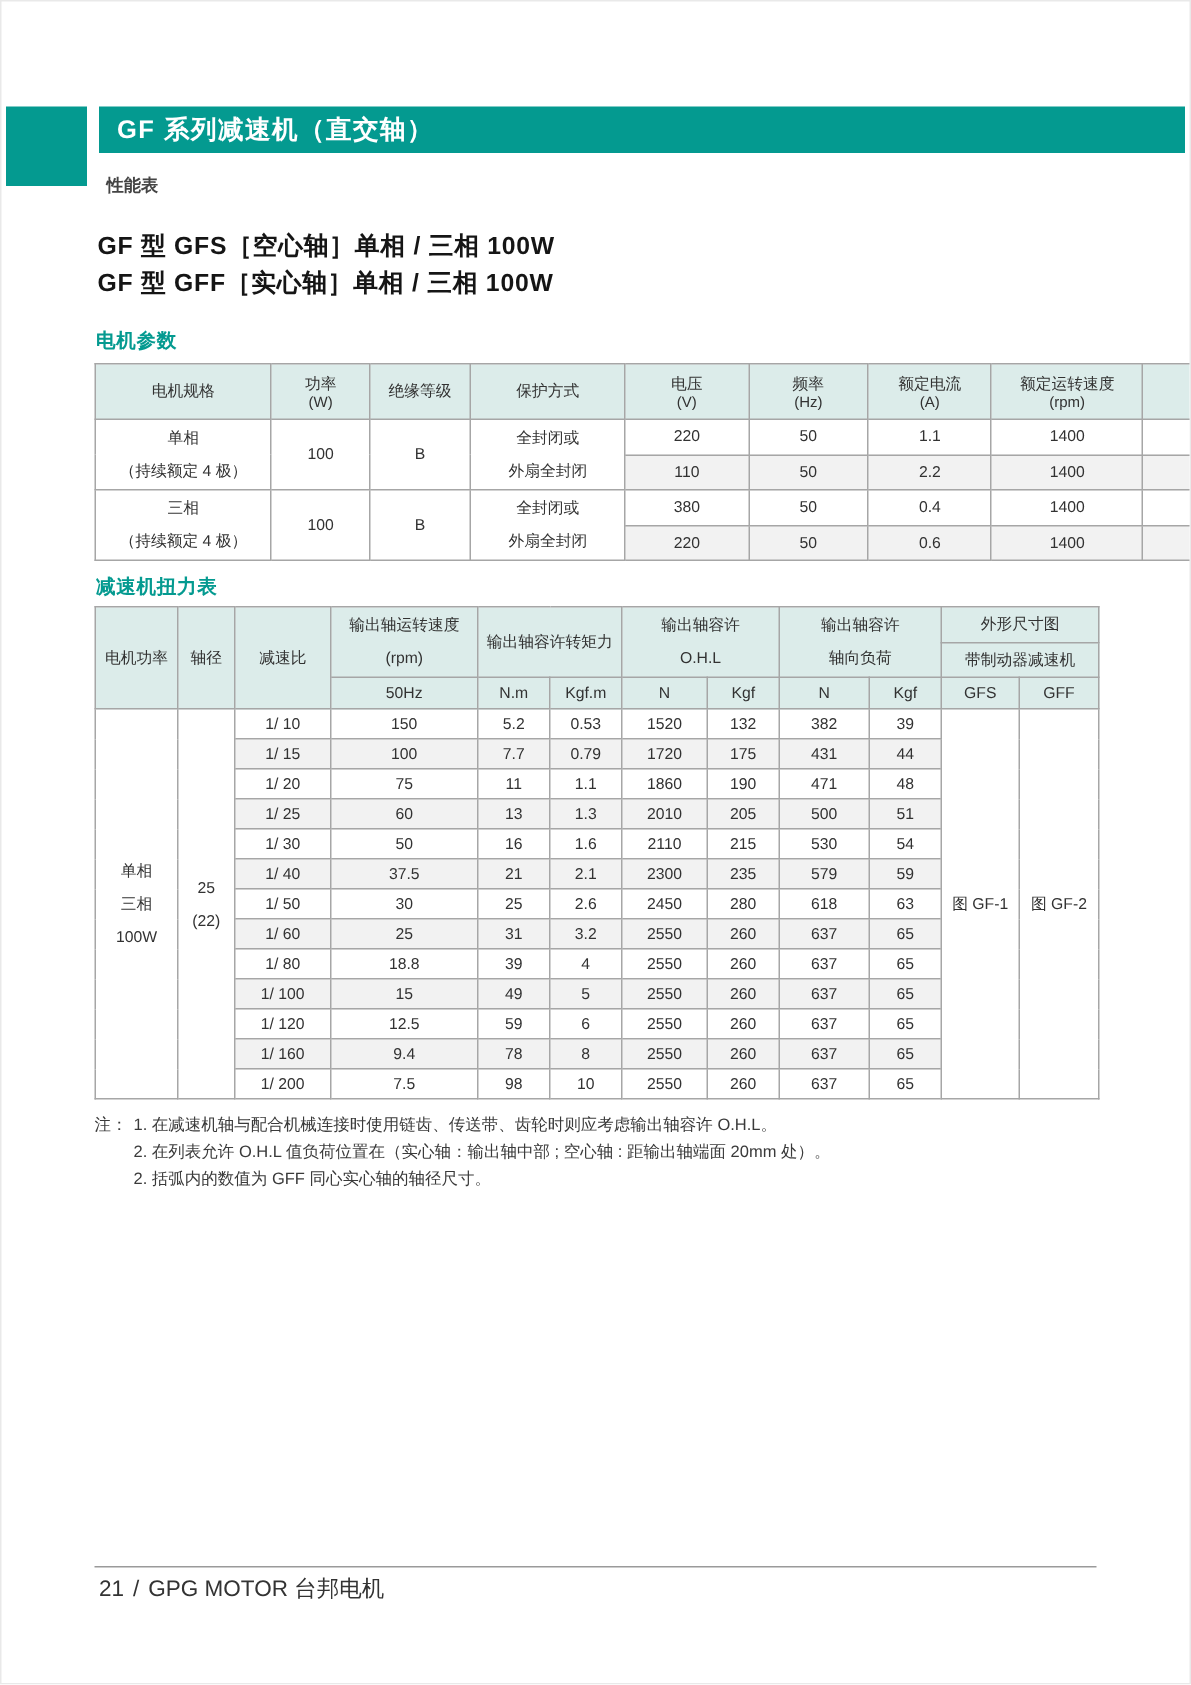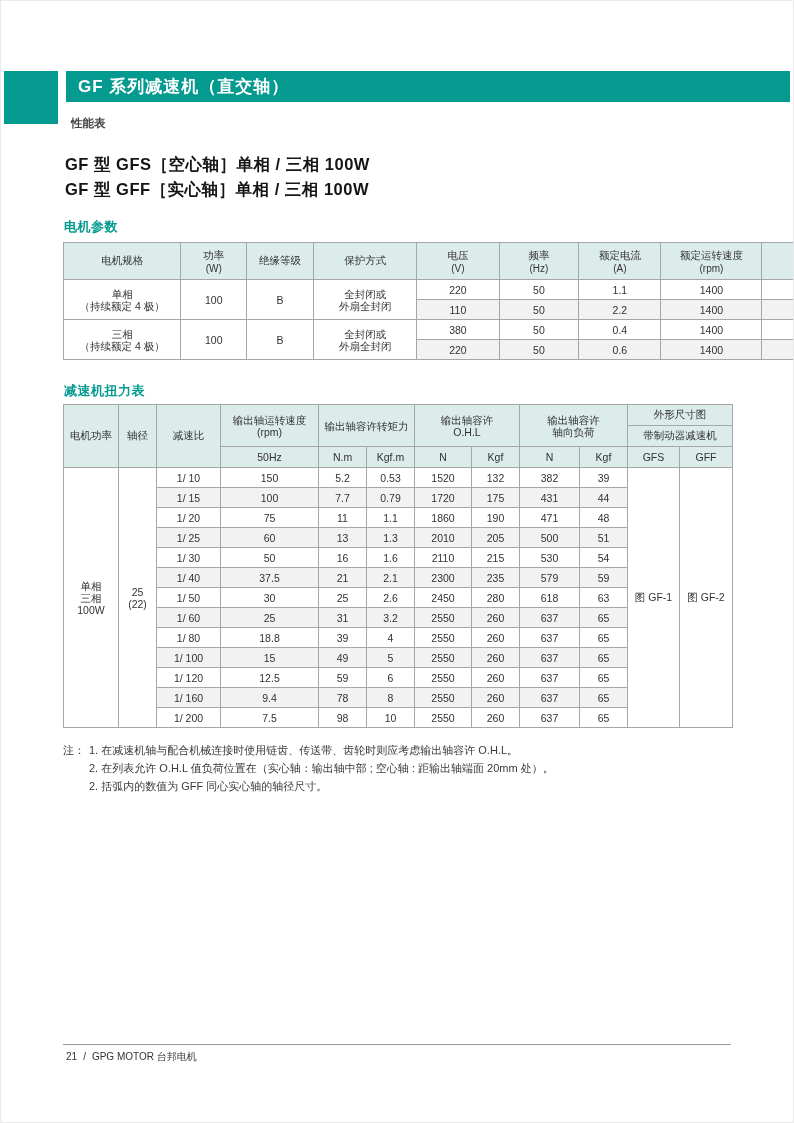--- a/index.html
+++ b/index.html
@@ -32,38 +32,38 @@
   table{border-collapse:collapse;table-layout:fixed;position:absolute;left:62px;background:#fff;}
   th,td{
     border:1px solid #a6a6a6;
     text-align:center;vertical-align:middle;
     font-size:10.5px;font-weight:normal;
     padding:1px 2px;box-sizing:border-box;
     color:#323232;
   }
   table{border:1px solid #787878;}
   thead th{background:var(--thbg);}
-  .pre{white-space:pre-line;line-height:12px;}
+  .pre{white-space:pre-line;line-height:22px;}
   .unit{display:block;font-size:10px;}
   .unit:empty{display:none;}
   .motor-table{top:241px;width:784px;}
   .motor-table thead tr{height:37px;}
   .motor-table tbody tr{height:20px;}
   .torque-table{top:403px;width:669px;}
   .torque-table thead tr{height:21px;}
   .torque-table tbody tr{height:20px;}
   tr.alt td{background:#f2f2f2;}
   td.merged{background:#fff !important;}
   
   .notes{position:absolute;left:62px;top:740px;display:flex;font-size:11px;line-height:18px;color:#3a3a3a;}
   .notes-prefix{width:26px;flex:none;}
   .notes-items div{white-space:nowrap;}
   
   .footer-rule{position:absolute;left:62px;right:62px;top:1043px;border-top:1px solid #9a9a9a;}
-  .footer-text{position:absolute;left:65px;top:1049px;font-size:10px;color:#333;}
+  .footer-text{position:absolute;left:65px;top:1049px;font-size:15px;color:#333;}
   .footer-text .sep{margin:0 6px;}
 </style>
 </head>
 <body>
 
 <div class="page" style="--accent: #049a90; --thbg: #dcecea;">
 
   <div class="accent-square"></div>
   <div class="title-bar">
     <span>GF 系列减速机（直交轴）</span>

